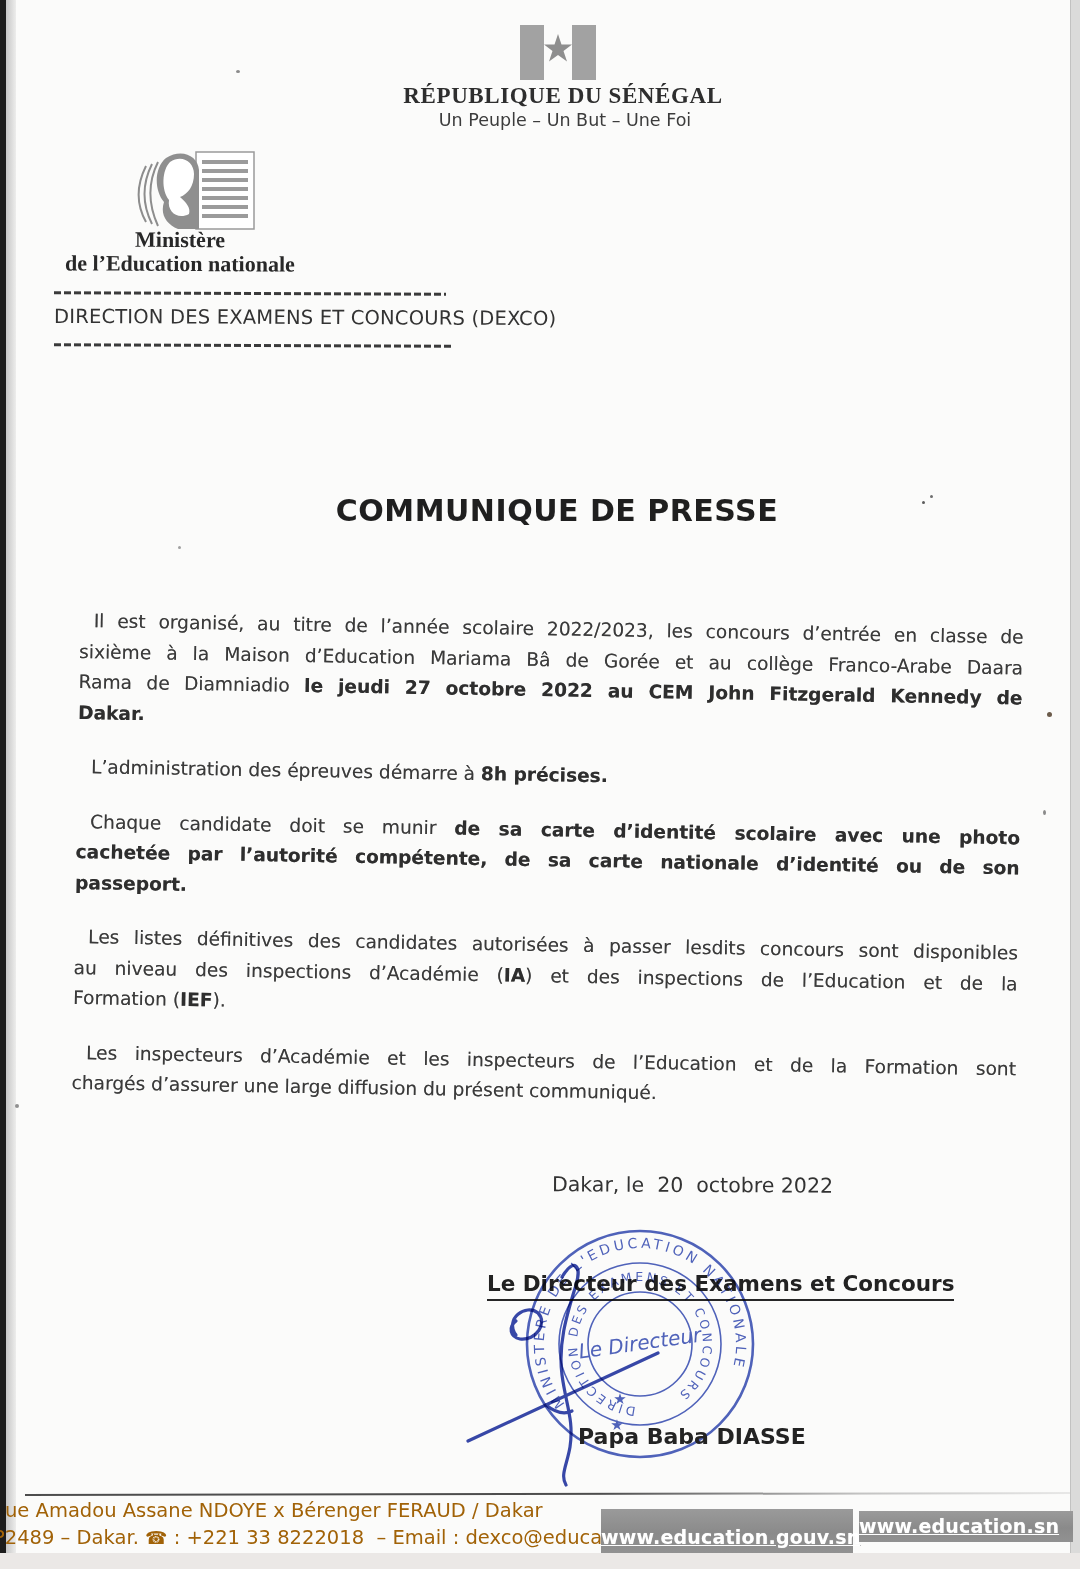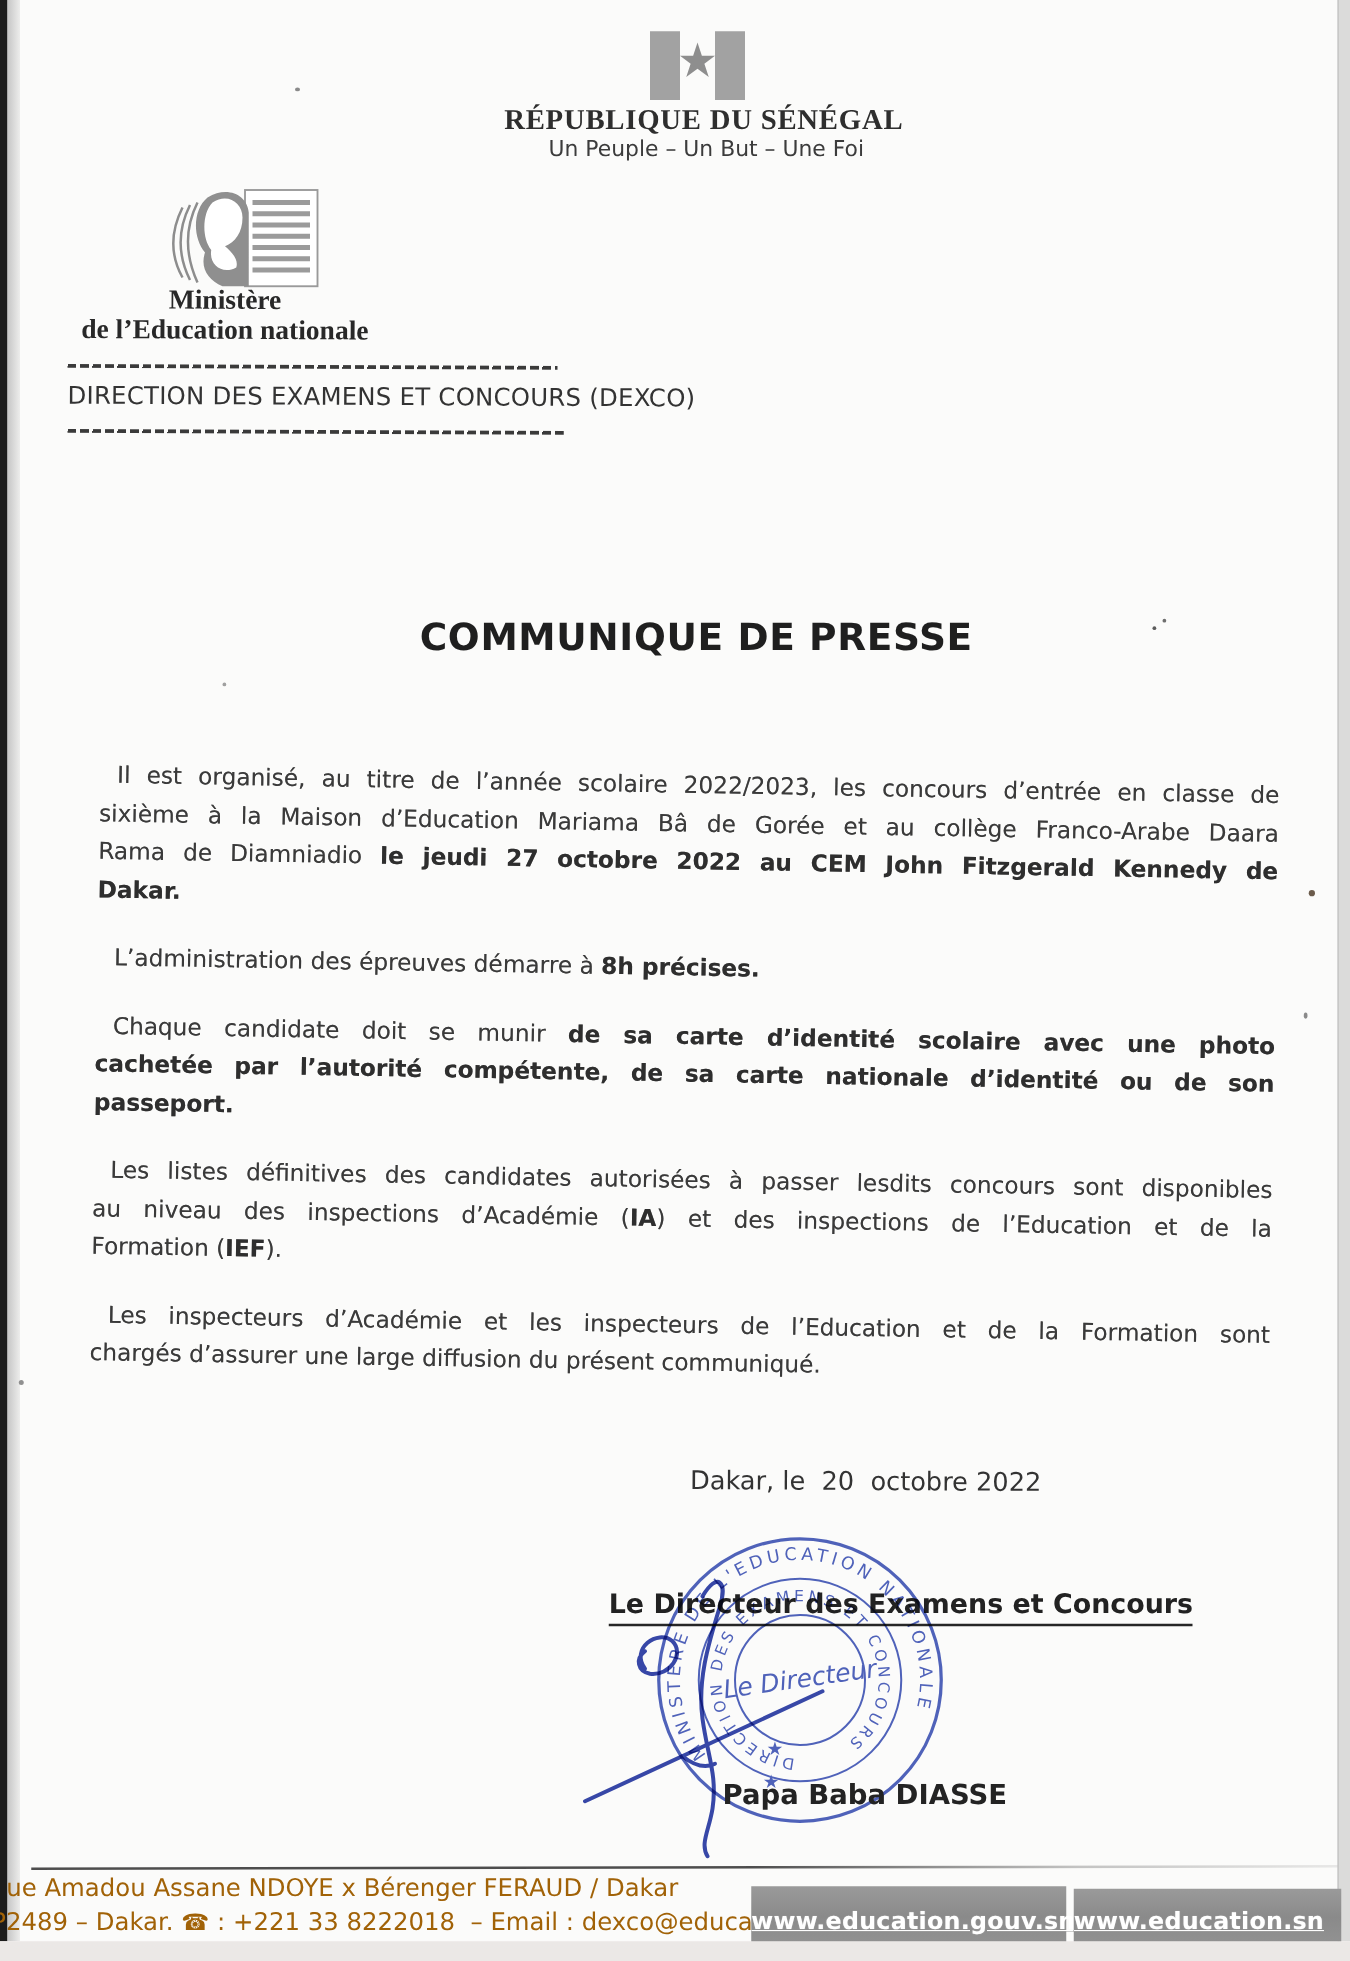--- a/index.html
+++ b/index.html
@@ -53,21 +53,21 @@
   .foot-line{font-size:19.5px;color:#a16207;white-space:pre;}
   .foot1{left:5px;top:1499px;}
   .foot2{left:0;top:1526px;}
   .foot2 .clip{display:inline-block;margin-left:-7px;}
   .phone-glyph{font-size:18px;}
   .site-box{background:linear-gradient(180deg,#9a9a9a,#8a8a8a 55%,#919191);
     display:flex;align-items:flex-end;justify-content:flex-start;padding-bottom:5px;box-sizing:border-box;text-decoration:underline;}
   .site-box span{color:#fff;font-weight:bold;font-size:19px;text-decoration:underline;letter-spacing:.2px;
     text-shadow:0 0 1px rgba(255,255,255,.4);}
   .box1{left:601px;top:1509px;width:252px;height:44px;}
-  .box2{left:859px;top:1511px;width:214px;height:42px;}
+  .box2{left:859px;top:1511px;width:214px;height:31px;}
 
   .speck{border-radius:50%;}
 </style>
 </head>
 <body>
 
 <div class="abs edge-left-black"></div>
 <div class="abs edge-left-gray"></div>
 <div class="abs edge-right"></div>
 <div class="abs strip-bottom"></div>

